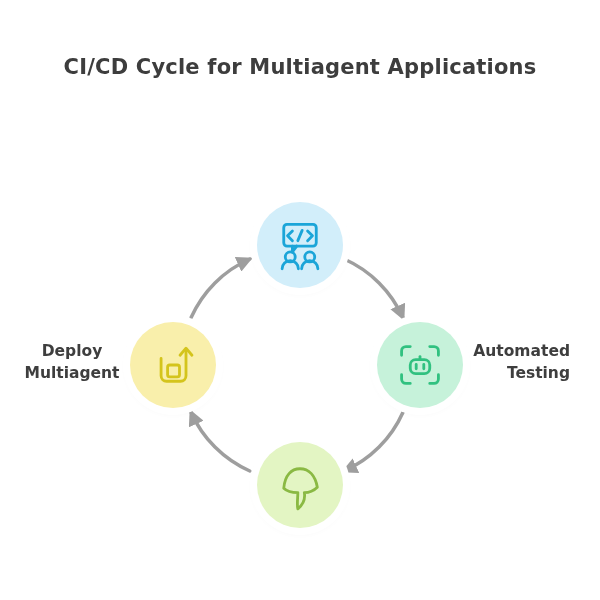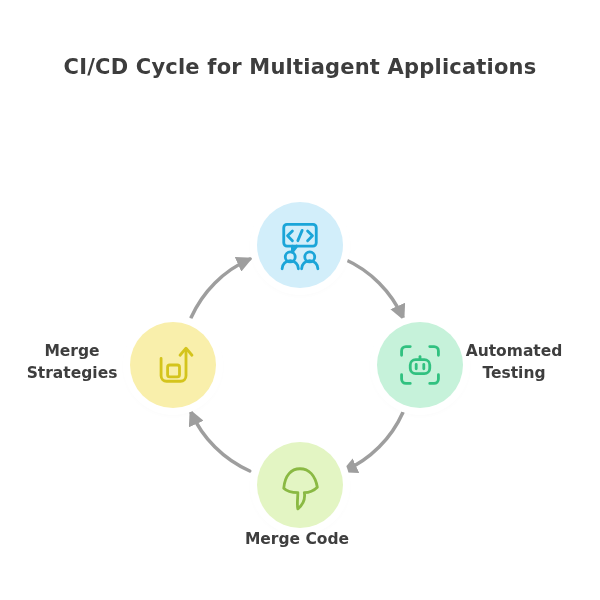--- a/index.html
+++ b/index.html
@@ -23,21 +23,21 @@
   .node svg{display:block;}
   .node-top   {left:257px;top:202px;background:#d2eefa;}
   .node-right {left:377px;top:322px;background:#c6f2da;}
   .node-bottom{left:257px;top:442px;background:#e3f5c3;}
   .node-left  {left:130px;top:322px;background:#f9efab;}
   .node-label{
     position:absolute;font-size:15.5px;font-weight:600;color:#3e3e3e;
     line-height:1.45;
   }
   .label-top   {left:197px;top:170px;width:200px;text-align:center;}
-  .label-right {left:458px;top:340px;width:112px;text-align:center;}
+  .label-right {left:458px;top:340px;width:112px;text-align:right;}
   .label-bottom{left:197px;top:528px;width:200px;text-align:center;}
   .label-left  {left:22px;top:340px;width:100px;text-align:center;}
 </style>
 </head>
 <body>
 
 <div class="stage">
 
   <div class="diagram-title">CI/CD Cycle for Multiagent Applications</div>
 
@@ -87,26 +87,25 @@
   </div>
   <div class="node-label label-right">Automated Testing</div>
 
   <div class="node node-bottom">
     <span>
       <svg width="52" height="52" viewBox="0 0 48 48" fill="none" stroke="#8ab943" stroke-width="2.6" stroke-linecap="round" stroke-linejoin="round">
         <path d="M9,27 C10,15 16,9 24,9 C32,9 38,15 40,26 C36,30 31,31 28,31 C29,37 27,42 22,46 C21,42 22,36 22,31 C17,31 12,30 9,27 Z"></path>
       </svg>
     </span>
   </div>
-  <div class="node-label label-bottom">Merge Code</div>
 
   <div class="node node-left">
     <span>
       <svg width="52" height="52" viewBox="0 0 48 48" fill="none" stroke="#d4c41c" stroke-width="2.6" stroke-linecap="round" stroke-linejoin="round">
         <path d="M13,18 V34 a5,5 0 0 0 5,5 H31 a5,5 0 0 0 5,-5 V10"></path>
         <path d="M30.5,15 L36,8.5 L41.5,15"></path>
         <rect x="19" y="24" width="11" height="11" rx="2"></rect>
       </svg>
     </span>
   </div>
-  <div class="node-label label-left">Merge Strategies</div>
+  <div class="node-label label-left">Deploy Multiagent</div>
 
 </div>
 
 </body></html>

